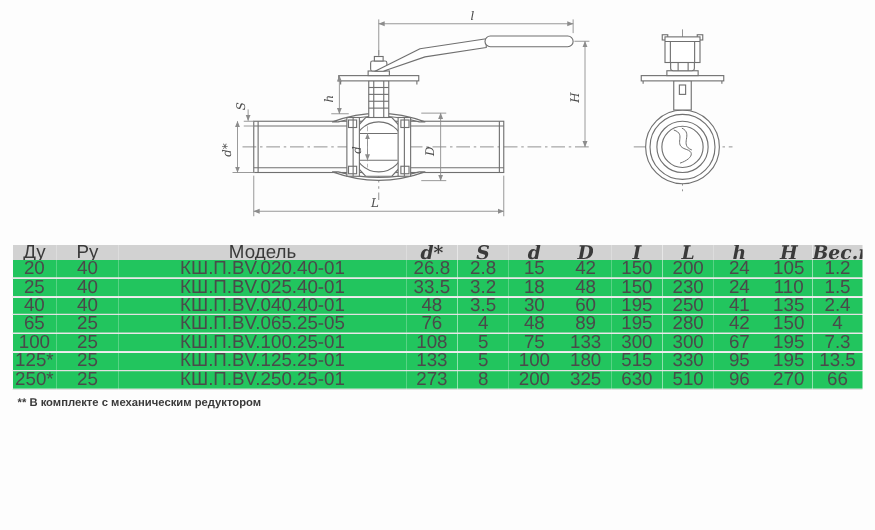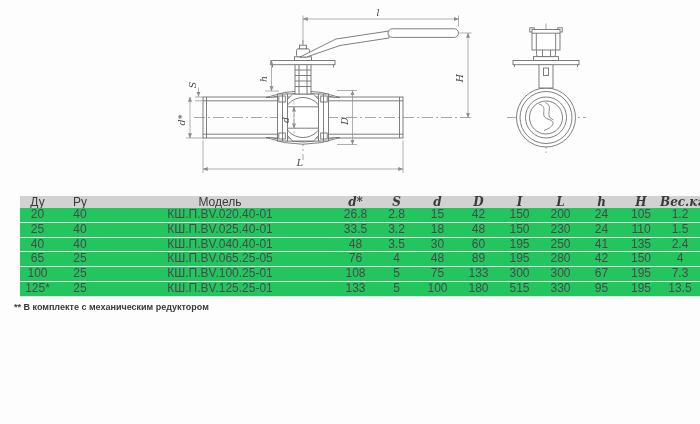--- a/index.html
+++ b/index.html
@@ -6,22 +6,22 @@
   body {
     width:700px; height:424px; background:#fdfdfd;
     font-family:"Liberation Sans", sans-serif; overflow:hidden;
   }
   .drawing-wrap { width:700px; height:196px; }
   svg text {
     font-family:"DejaVu Serif", serif; font-style:italic;
     font-size:9.5px; fill:#4a4a4a;
   }
   table.spec {
-    width:680px; margin-left:20px; border-collapse:collapse; table-layout:fixed;
-    font-size:12px; color:#4a4a4a;
+    width:680px; margin-left:10px; border-collapse:collapse; table-layout:fixed;
+    font-size:15px; color:#4a4a4a;
   }
   table.spec thead th {
     background:#d2d2d2; color:#3a3a3a; font-weight:normal;
     height:12px; line-height:12px; text-align:center; overflow:hidden; white-space:nowrap;
   }
   table.spec thead th.dim {
     font-family:"DejaVu Serif", serif; font-style:italic; font-weight:bold;
   }
   table.spec tbody td {
     text-align:center; height:13.8px; line-height:13.8px; white-space:nowrap; overflow:hidden;
@@ -293,18 +293,32 @@
         <td>133</td>
         <td>5</td>
         <td>100</td>
         <td>180</td>
         <td>515</td>
         <td>330</td>
         <td>95</td>
         <td>195</td>
         <td>13.5</td>
       </tr>
+      <tr>
+        <td>250*</td>
+        <td>25</td>
+        <td>КШ.П.BV.250.25-01</td>
+        <td>273</td>
+        <td>8</td>
+        <td>200</td>
+        <td>325</td>
+        <td>630</td>
+        <td>510</td>
+        <td>96</td>
+        <td>270</td>
+        <td>66</td>
+      </tr>
     </tbody>
 </table>
 
 <div class="footnotes">
   <div>** В комплекте с механическим редуктором</div>
 </div>
 
 </body></html>

